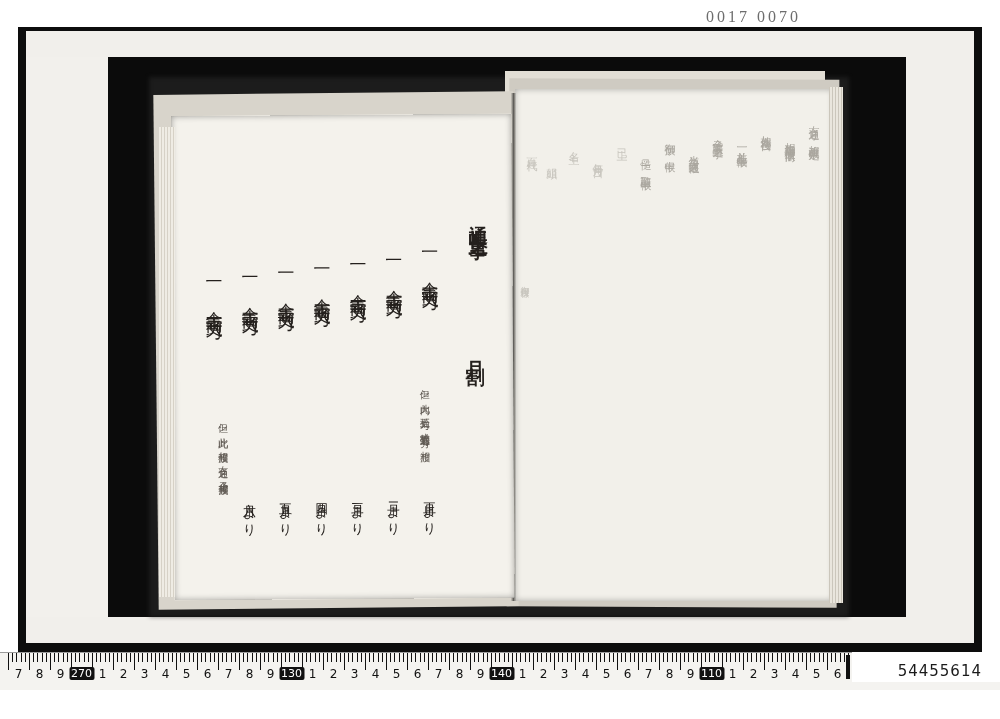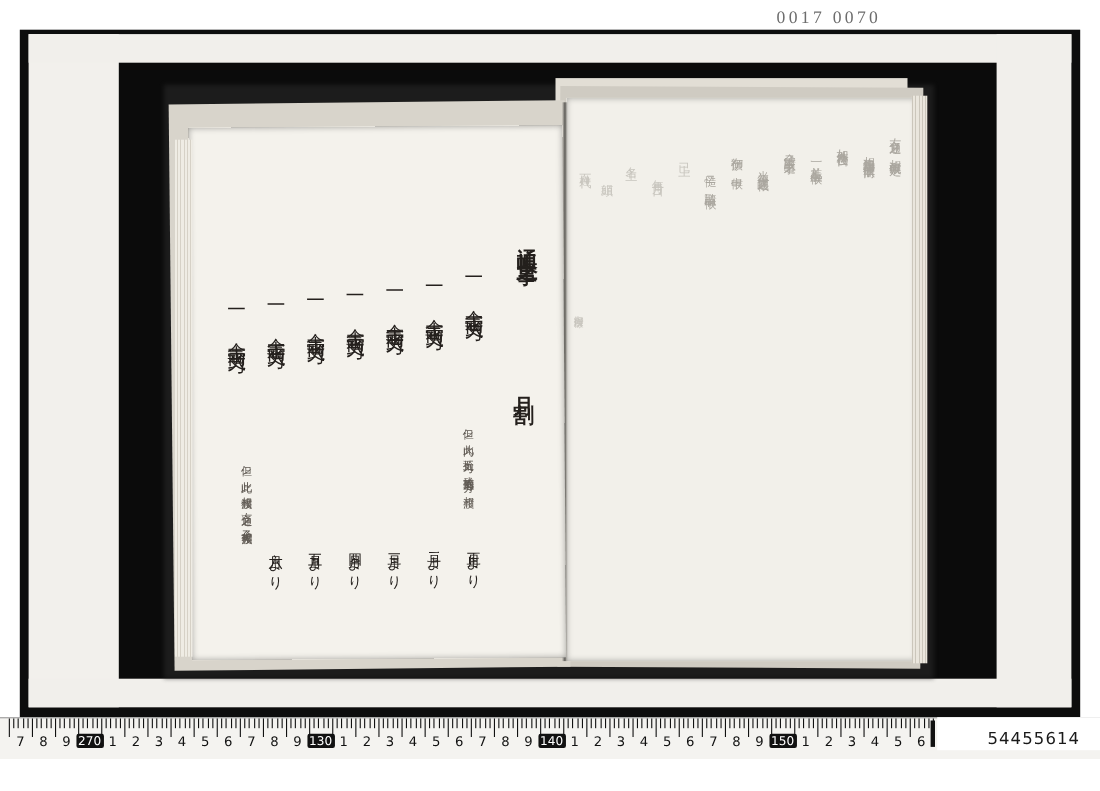--- a/index.html
+++ b/index.html
@@ -575,21 +575,21 @@
         <div class="rnum boxed" style="left: 501.5px;">140</div>
         <div class="rnum" style="left: 522.5px;">1</div>
         <div class="rnum" style="left: 543.5px;">2</div>
         <div class="rnum" style="left: 564.5px;">3</div>
         <div class="rnum" style="left: 585.5px;">4</div>
         <div class="rnum" style="left: 606.5px;">5</div>
         <div class="rnum" style="left: 627.5px;">6</div>
         <div class="rnum" style="left: 648.5px;">7</div>
         <div class="rnum" style="left: 669.5px;">8</div>
         <div class="rnum" style="left: 690.5px;">9</div>
-        <div class="rnum boxed" style="left: 711.5px;">150</div>
+        <div class="rnum boxed" style="left: 711.5px;">110</div>
         <div class="rnum" style="left: 732.5px;">1</div>
         <div class="rnum" style="left: 753.5px;">2</div>
         <div class="rnum" style="left: 774.5px;">3</div>
         <div class="rnum" style="left: 795.5px;">4</div>
         <div class="rnum" style="left: 816.5px;">5</div>
         <div class="rnum" style="left: 837.5px;">6</div>
         <div class="rnum" style="left: 858.5px;">7</div>
       </div>
   </div>
   <div class="ruler-black-right"></div>

